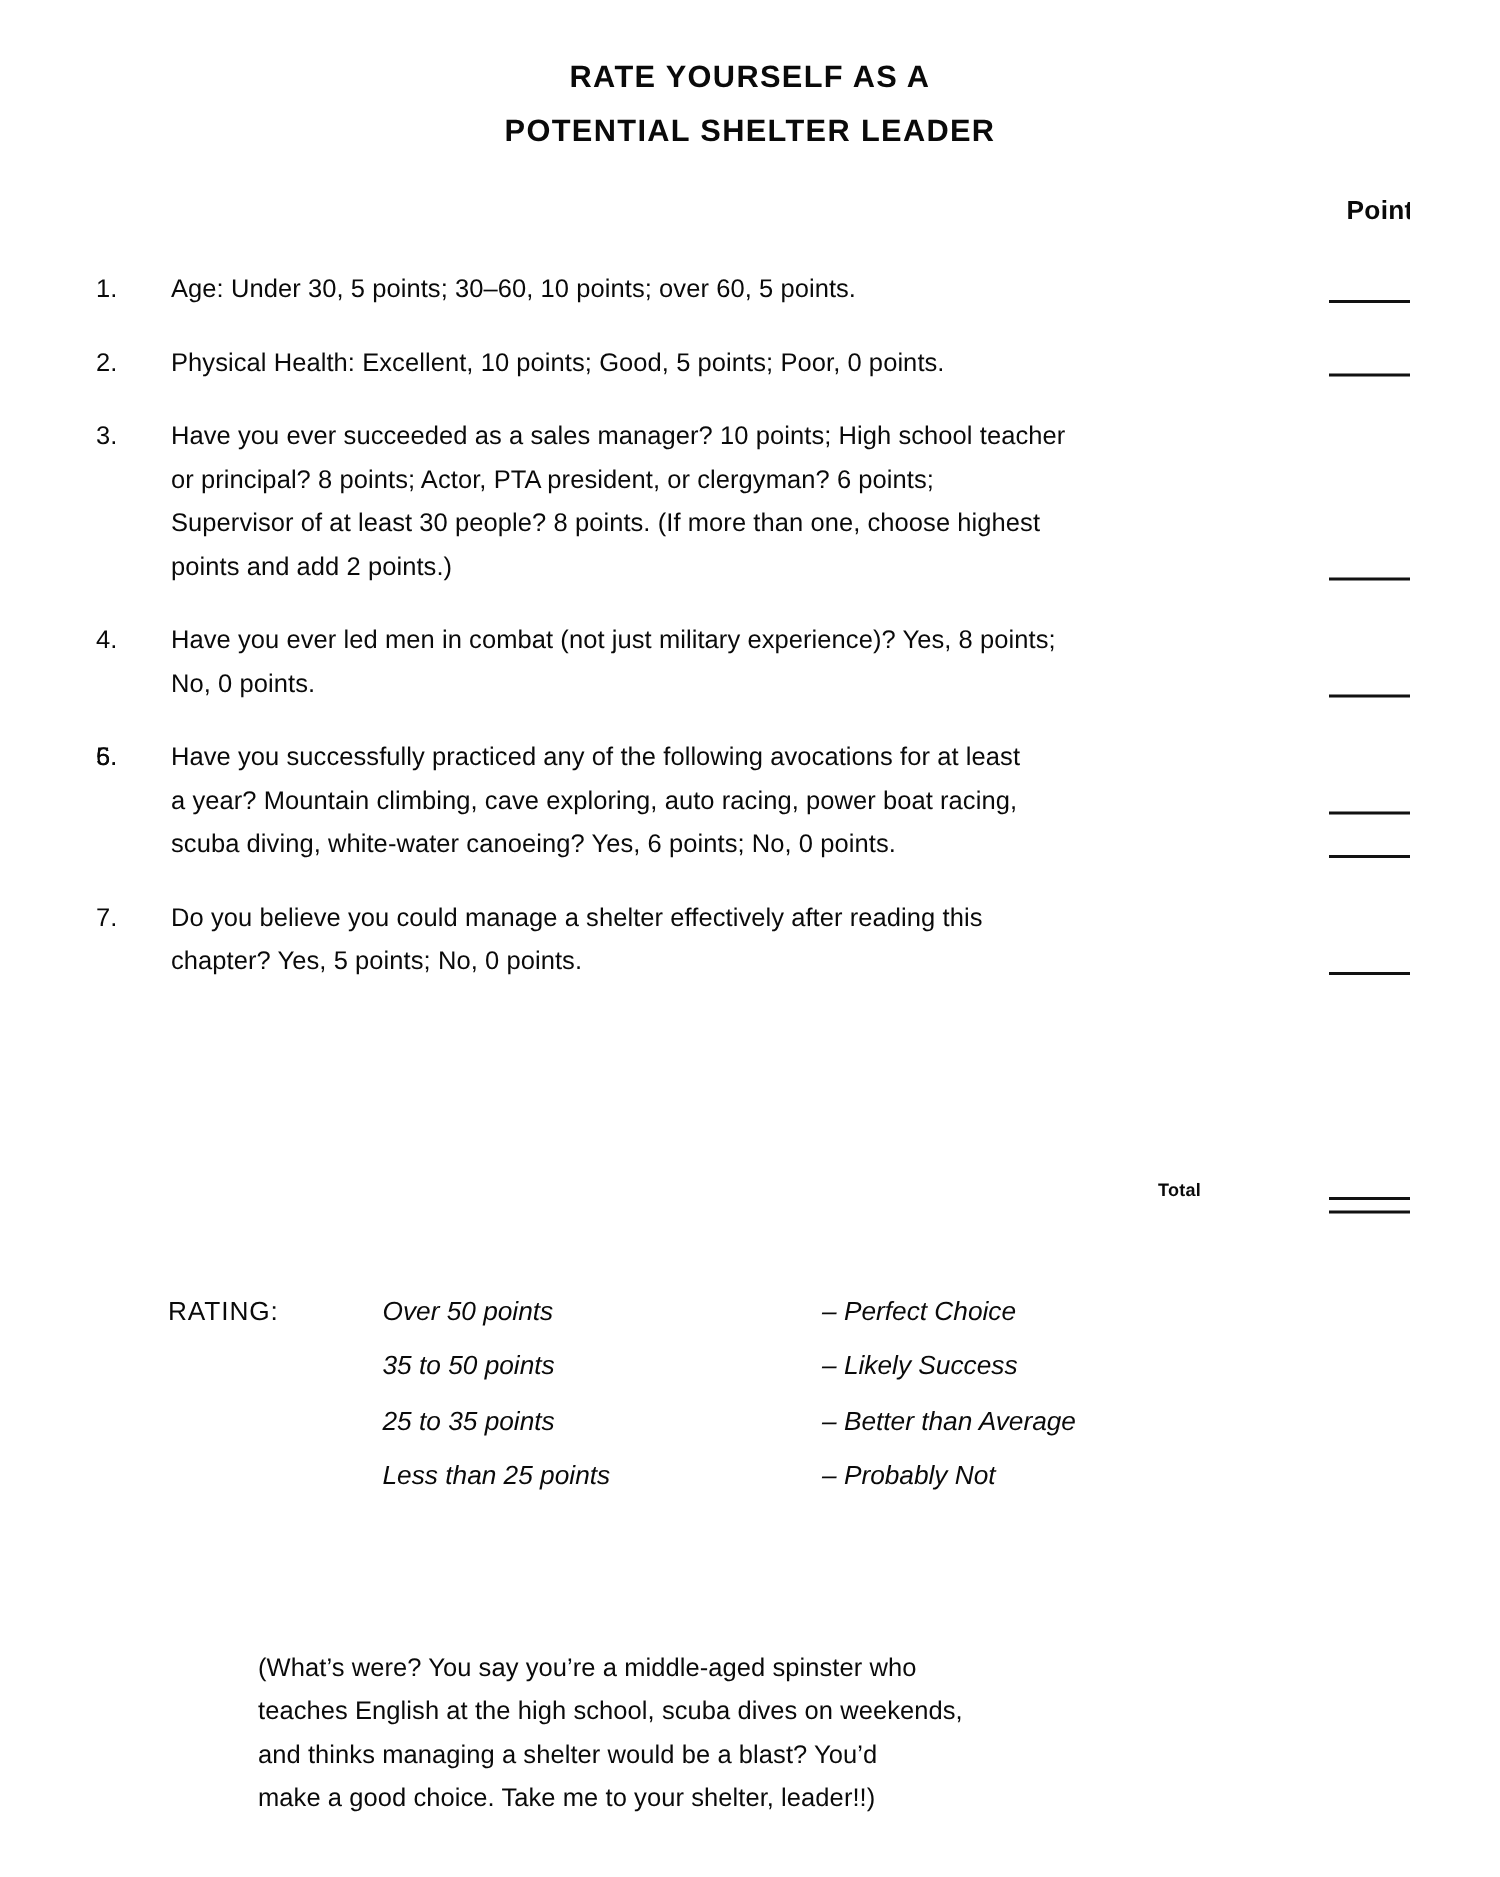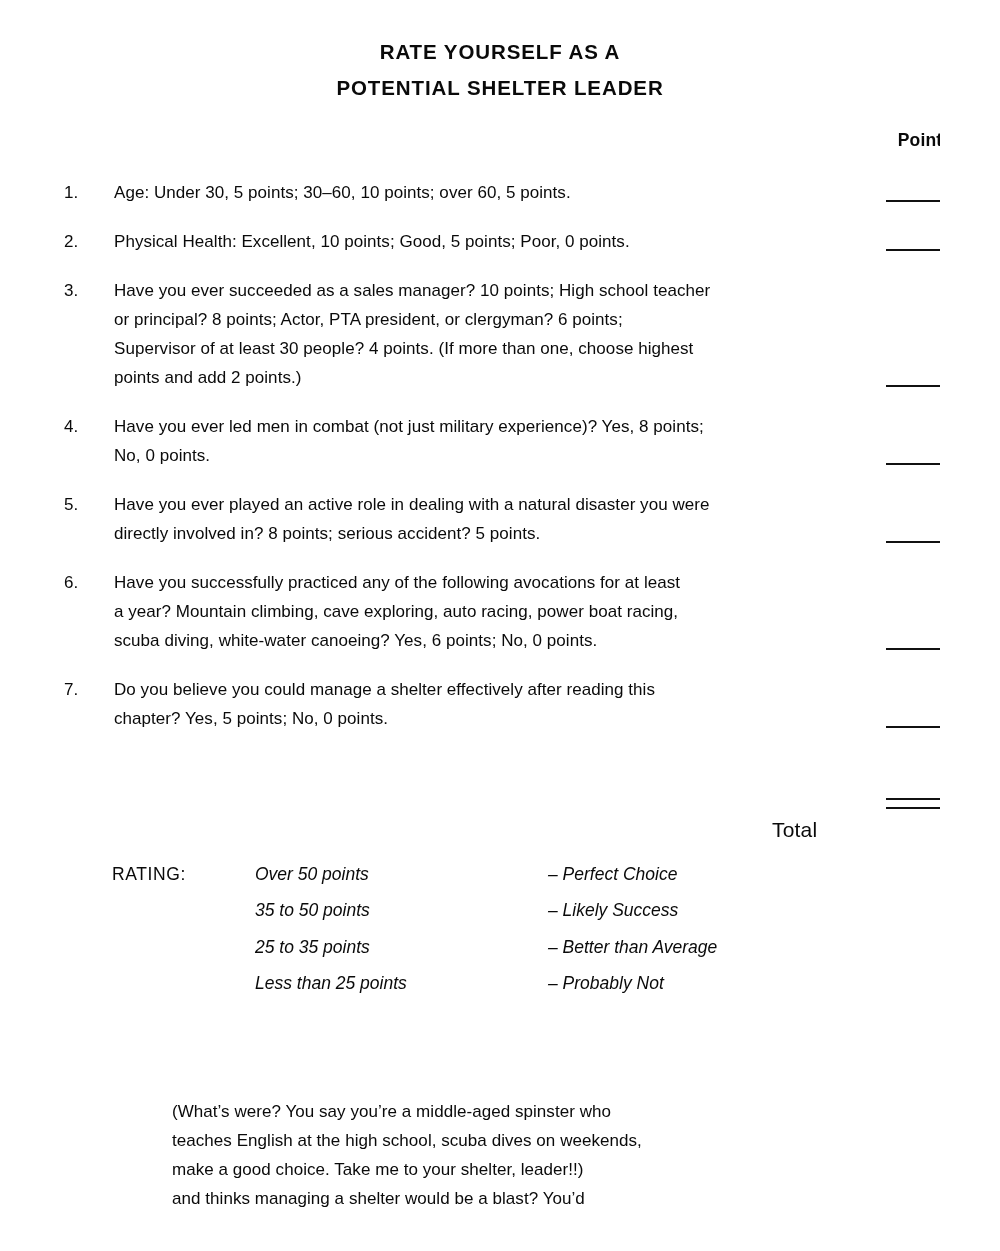--- a/index.html
+++ b/index.html
@@ -97,24 +97,23 @@
     position: absolute;
     top: 786px;
     left: 0;
     width: 1000px;
     height: 30px;
   }
   .total-label {
     position: absolute;
     left: 772px;
     top: 0;
-    font-size: 21px;
-    font-weight: normal;
+    font-size: 12px;
+    font-weight: bold;
     letter-spacing: 0.2px;
-    margin-top: 32px;
   }
   .total-blank {
     position: absolute;
     left: 886px;
     top: 12px;
     width: 76px;
     height: 7px;
     border-top: 2.2px solid #111111;
     border-bottom: 2.6px solid #111111;
   }
@@ -199,39 +198,35 @@
         <div class="q-text">
           <span class="ln">Physical Health:  Excellent, 10 points; Good, 5 points; Poor, 0 points.</span>
         </div>
         <div class="q-blank" style="top: 22px;"></div>
       </div>
       <div class="q-row">
         <div class="q-num">3.</div>
         <div class="q-text">
           <span class="ln">Have you ever succeeded as a sales manager?  10 points;  High school teacher</span>
           <span class="ln">or principal? 8 points;  Actor, PTA president, or clergyman?  6 points;</span>
-          <span class="ln">Supervisor of at least 30 people?  4 points.  (If more than one, choose highest</span>
+          <span class="ln">Supervisor of at least 30 people?  8 points.  (If more than one, choose highest</span>
           <span class="ln">points and add 2 points.)</span>
         </div>
         <div class="q-blank" style="top: 109px;"></div>
       </div>
       <div class="q-row">
         <div class="q-num">4.</div>
         <div class="q-text">
           <span class="ln">Have you ever led men in combat (not just military experience)?  Yes,  8 points;</span>
           <span class="ln">No,  0 points.</span>
         </div>
         <div class="q-blank" style="top: 51px;"></div>
       </div>
       <div class="q-row">
         <div class="q-num">5.</div>
-        <div class="q-text">
-          <span class="ln">Have you ever played an active role in dealing with a natural disaster you were</span>
-          <span class="ln">directly involved in?  8 points; serious accident?  5 points.</span>
-        </div>
         <div class="q-blank" style="top: 51px;"></div>
       </div>
       <div class="q-row">
         <div class="q-num">6.</div>
         <div class="q-text">
           <span class="ln">Have you successfully practiced any of the following avocations for at least</span>
           <span class="ln">a year?  Mountain climbing, cave exploring, auto racing, power boat racing,</span>
           <span class="ln">scuba diving, white-water canoeing?  Yes, 6 points;  No,  0 points.</span>
         </div>
         <div class="q-blank" style="top: 80px;"></div>
@@ -269,17 +264,17 @@
         <div class="rating-row">
           <div class="rating-range">Less than 25 points</div>
           <div class="rating-result">– Probably Not</div>
         </div>
       </div>
   </div>
 
   <div class="closing">
       <span class="ln">(What’s were?  You say you’re a middle-aged spinster who</span>
       <span class="ln">teaches English at the high school, scuba dives on weekends,</span>
+      <span class="ln">and thinks managing a shelter would be a blast?  You’d</span>
       <span class="ln">make a good choice.  Take me to your shelter, leader!!)</span>
-      <span class="ln">and thinks managing a shelter would be a blast?  You’d</span>
     </div>
 
 </div>
 
 </body></html>

